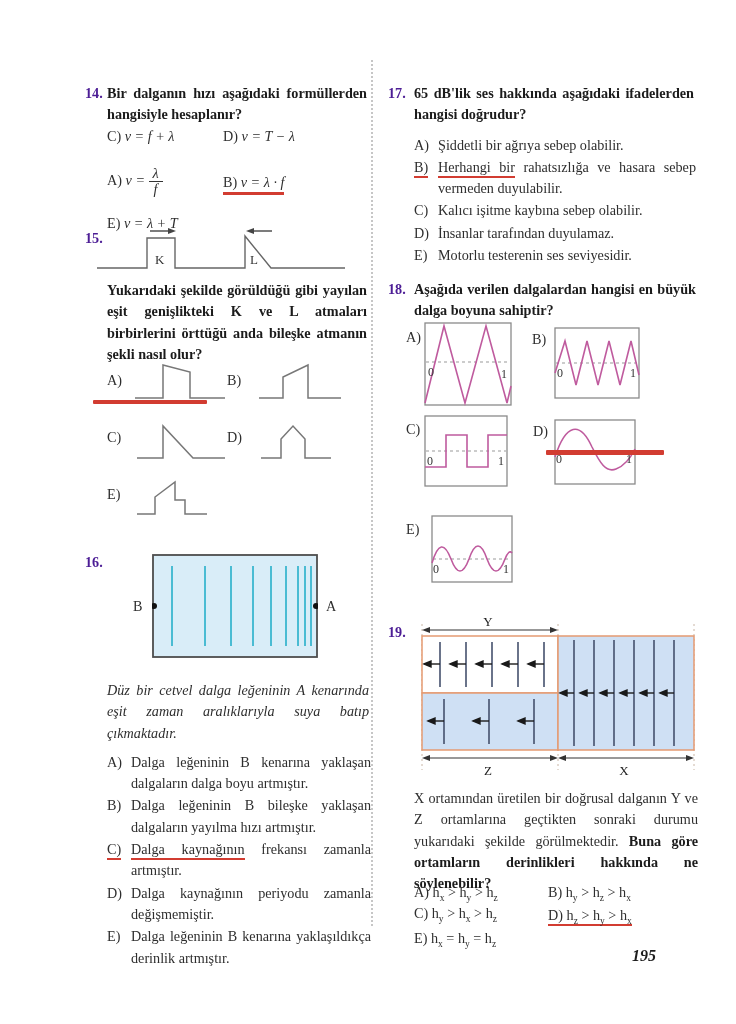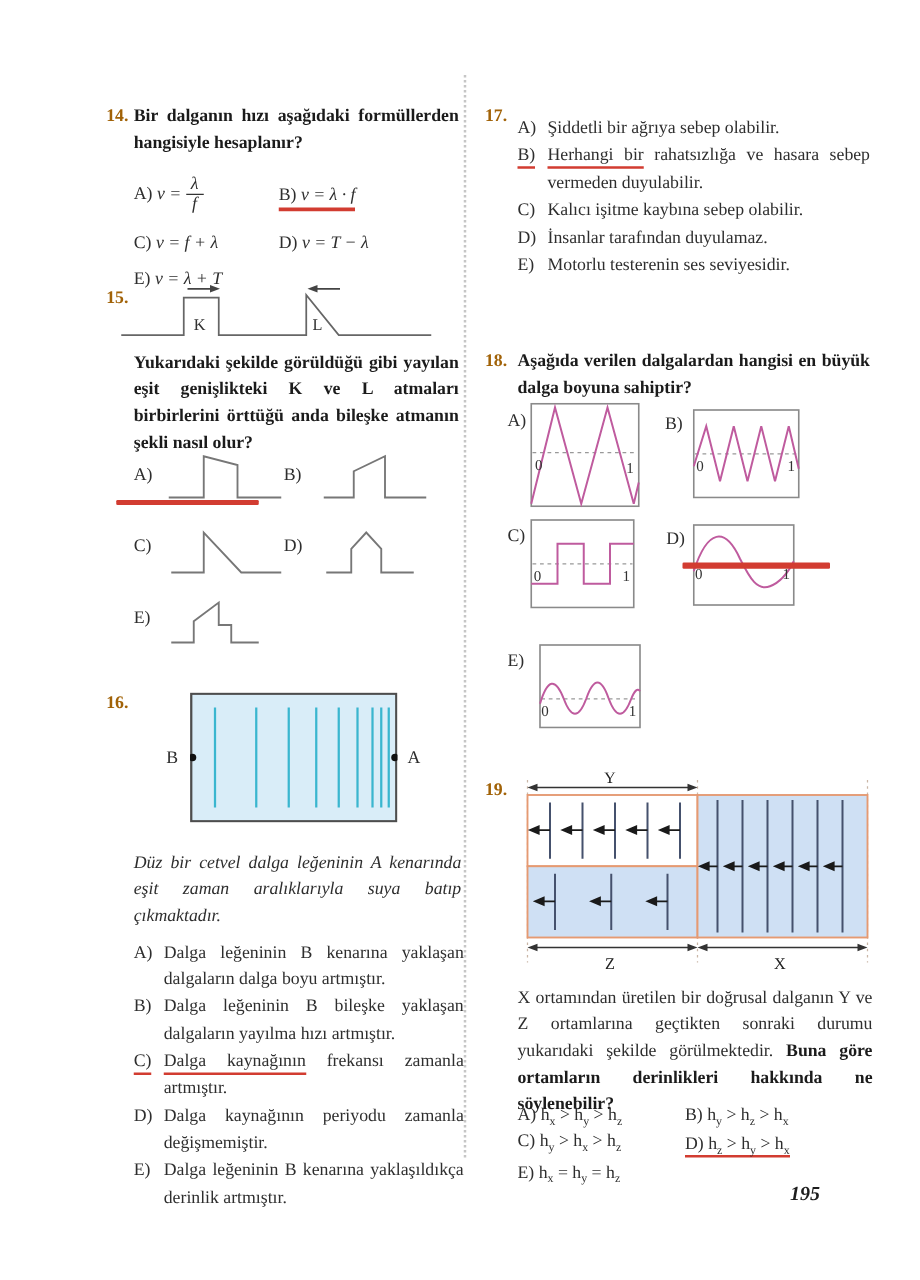--- a/index.html
+++ b/index.html
@@ -1,19 +1,19 @@
 <!DOCTYPE html>
 <html lang="tr"><head>
 <meta charset="utf-8">
 <style>
   html,body{margin:0;padding:0;background:#e8e8e8;}
   .page{position:relative;width:736px;height:1024px;background:#ffffff;overflow:hidden;
         font-family:"Liberation Serif","DejaVu Serif",serif;color:#2e2e2e;font-size:14.2px;line-height:1.5;}
   .q{position:absolute;}
-  .qnum{position:absolute;left:0;top:0;font-weight:bold;color:#a16207;}
+  .qnum{position:absolute;left:0;top:0;font-weight:bold;color:#4c1d95;}
   .stem{font-weight:bold;color:#1b1b1b;text-align:justify;}
   .para{text-align:justify;}
   .abs{position:absolute;}
   .optrow{display:flex;margin-bottom:1px;}
   .olabel{flex:0 0 24px;}
   .otext{flex:1;text-align:justify;}
   .red-u{border-bottom:2.5px solid #d23c31;padding-bottom:1px;}
   .red-u-thick{border-bottom:3px solid #d23c31;padding-bottom:2px;}
   .blk-u{text-decoration:underline;}
   .redbar{position:absolute;background:#d23c31;border-radius:1px;}
@@ -32,38 +32,38 @@
 <body>
 
 <div class="page">
 
   <div class="divider" style="left:371px;top:60px;height:866px;"></div>
 
   <div class="q" style="left:85px;top:83px;width:282px;">
     <span class="qnum">14.</span>
     <div style="margin-left:22px;">
       <div class="stem">Bir dalganın hızı aşağıdaki formüllerden hangisiyle hesaplanır?</div>
+      <div style="position:relative;height:26px;">
+        <div class="abs" style="left:0;top:0;">
+          <span>C)</span>
+          <span class="formula">v = f + λ</span>
+        </div>
+        <div class="abs" style="left:116px;top:0;">
+          <span>D)</span>
+          <span class="formula">v = T − λ</span>
+        </div>
+      </div>
       <div style="position:relative;height:52px;margin-top:6px;">
         <div class="abs" style="left:0;top:8px;">
           <span>A)</span>
           <span class="formula">v =</span>
           <span class="frac formula"><span class="num">λ</span><span class="den">f</span></span>
         </div>
         <div class="abs" style="left:116px;top:14px;">
           <span class="red-u-thick"><span>B)</span> <span class="formula">v = λ · f</span></span>
-        </div>
-      </div>
-      <div style="position:relative;height:26px;">
-        <div class="abs" style="left:0;top:0;">
-          <span>C)</span>
-          <span class="formula">v = f + λ</span>
-        </div>
-        <div class="abs" style="left:116px;top:0;">
-          <span>D)</span>
-          <span class="formula">v = T − λ</span>
         </div>
       </div>
       <div style="margin-top:3px;">
         <span>E)</span>
         <span class="formula">v = λ + T</span>
       </div>
     </div>
   </div>
 
   <div class="q" style="left:85px;top:228px;width:285px;height:300px;">
@@ -144,20 +144,21 @@
       <div class="optrow">
         <span class="olabel">E)</span>
         <span class="otext">Dalga leğeninin B kenarına yaklaşıldıkça derinlik artmıştır.</span>
       </div>
     </div>
   </div>
 
   <div class="q" style="left:388px;top:83px;width:310px;">
     <span class="qnum">17.</span>
     <div style="margin-left:26px;">
+      <div class="stem" style="width:280px;">65 dB'lik ses hakkında aşağıdaki ifadelerden hangisi doğrudur?</div>
       <div style="margin-top:9px;width:282px;">
         <div class="optrow">
           <span class="olabel">A)</span>
           <span class="otext">Şiddetli bir ağrıya sebep olabilir.</span>
         </div>
         <div class="optrow">
           <span class="olabel"><span class="red-u">B)</span></span>
           <span class="otext"><span class="red-u">Herhangi bir</span> <span>rahatsızlığa ve hasara sebep vermeden duyulabilir.</span></span>
         </div>
         <div class="optrow">

